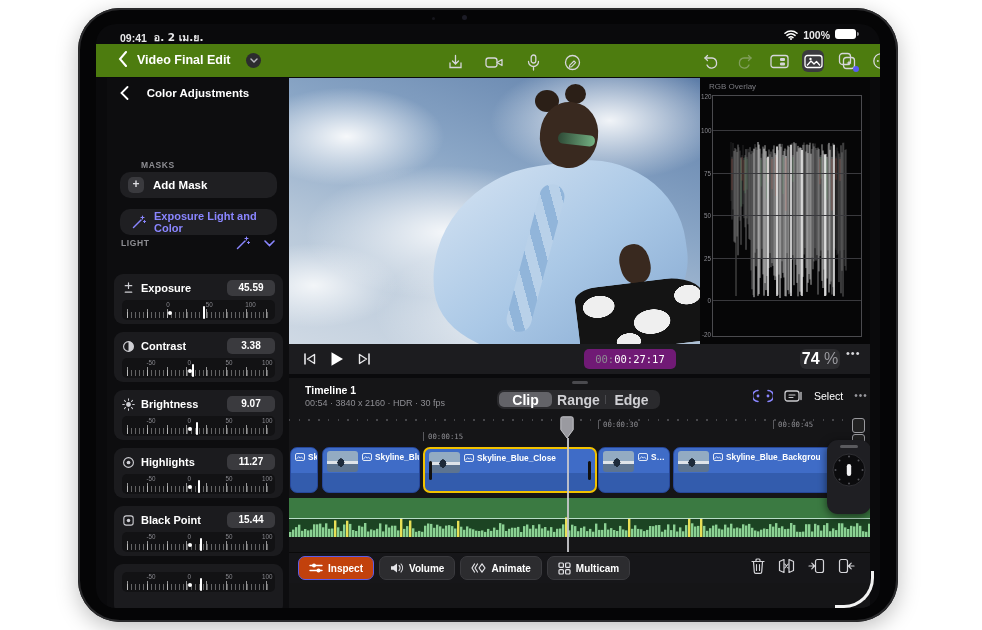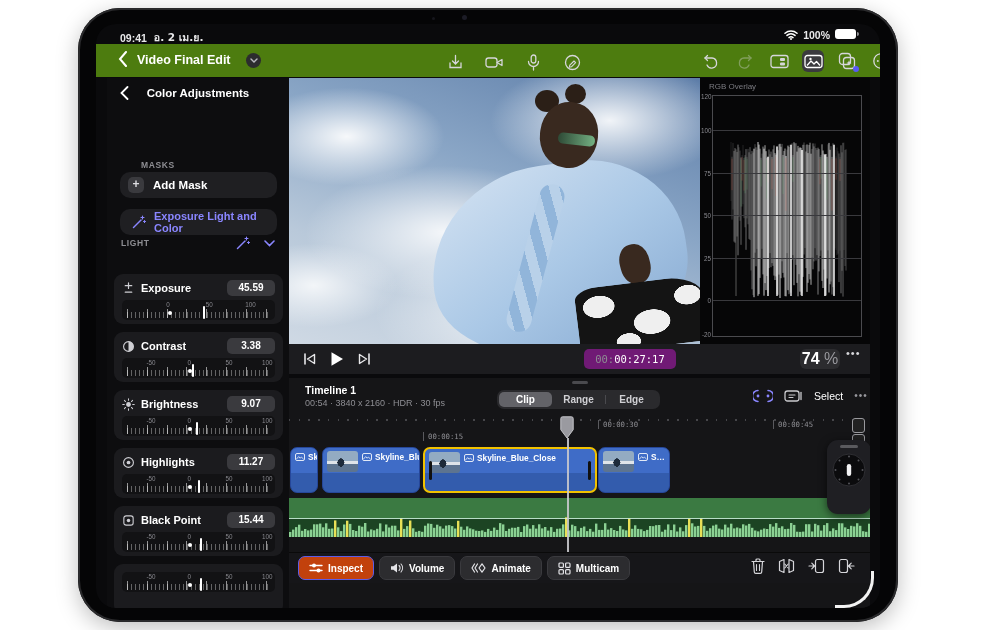--- a/index.html
+++ b/index.html
@@ -101,21 +101,21 @@
   .zoom-pill{position:absolute;left:511px;top:5px;width:40px;height:20px;background:#2c2c2f;border-radius:6px;
     text-align:center;line-height:20px;font-size:16px;color:#fff;font-weight:bold;}
   .zoom-pill .pct{color:#98989d;font-weight:normal;}
   .tr-more{position:absolute;left:557px;top:3px;color:#d6d6da;font-size:11px;letter-spacing:1px;}
   
   .timeline{position:absolute;left:193px;top:354px;width:581px;height:230px;background:#151517;overflow:hidden;}
   .tl-handle{position:absolute;left:283px;top:3px;width:16px;height:3px;border-radius:2px;background:#4a4a4e;}
   .tl-title{position:absolute;left:16px;top:6px;color:#fff;font-size:10.5px;font-weight:bold;}
   .tl-meta{position:absolute;left:16px;top:20px;color:#8e8e93;font-size:9px;}
   .seg{position:absolute;left:208px;top:12px;width:163px;height:19px;background:#2a2a2d;border-radius:7px;display:flex;padding:2px;box-sizing:border-box;}
-  .seg-item{flex:1;display:flex;align-items:center;justify-content:center;color:#d0d0d4;font-size:10px;font-weight:bold;border-radius:5px;position:relative;}
+  .seg-item{flex:1;display:flex;align-items:center;justify-content:center;color:#d0d0d4;font-size:14px;font-weight:bold;border-radius:5px;position:relative;}
   .seg-item.on{background:#636368;color:#fff;}
   .seg-item:not(.on)+.seg-item:not(.on):before{content:"";position:absolute;left:0;top:3px;bottom:3px;width:1px;background:#4a4a4e;}
   .tl-right{position:absolute;left:464px;top:10px;display:flex;gap:11px;align-items:center;}
   .select-lbl{color:#fff;font-size:10.5px;}
   .sel-more{color:#98989d;font-size:10px;letter-spacing:1px;}
   .tl-ruler{position:absolute;left:0;top:38px;width:581px;height:26px;}
   .ruler-dots{position:absolute;left:0;top:3px;width:100%;height:2px;
      background:repeating-linear-gradient(90deg,#46464a 0 1.5px,transparent 1.5px 9.7px);}
   .rlabel{position:absolute;top:4px;color:#8e8e93;font-size:7.3px;font-family:"DejaVu Sans Mono",monospace;padding-left:4px;border-left:1px solid #5a5a5e;height:9px;line-height:9px;}
   .clips-row{position:absolute;left:0;top:69px;width:581px;height:47px;}
@@ -736,20 +736,33 @@
                   <svg width="10" height="8" viewBox="0 0 10 8" style="opacity:.85">
                     <rect x=".5" y=".5" width="9" height="7" rx="1.5" stroke="#fff" fill="none" stroke-width="1"></rect>
                     <path d="M1.5 6 3.7 3.6 5.2 5.2 6.3 4l2.2 2" stroke="#fff" stroke-width=".9" fill="none"></path>
                   </svg>
                   <span class="nm">S…</span>
                 </span>
     </div>
 
   </div>
 
+  <div class="clip" style="left: 384px; width: 197px;">
+    <div class="inner">
+      <span class="thumb"></span>
+      <span class="cname">
+                  <svg width="10" height="8" viewBox="0 0 10 8" style="opacity:.85">
+                    <rect x=".5" y=".5" width="9" height="7" rx="1.5" stroke="#fff" fill="none" stroke-width="1"></rect>
+                    <path d="M1.5 6 3.7 3.6 5.2 5.2 6.3 4l2.2 2" stroke="#fff" stroke-width=".9" fill="none"></path>
+                  </svg>
+                  <span class="nm">Skyline_Blue_Backgrou</span>
+                </span>
+    </div>
+
+  </div>
 </div>
       <div class="audio">
         <div class="low"></div>
         <svg id="awave" width="581" height="22" viewBox="0 0 581 22" style="position:absolute;left:0;bottom:0">
               <rect x="0" y="17.0" width="2.4" height="5.0" fill="#8bd193"></rect>
               <rect x="3" y="14.6" width="2.4" height="7.4" fill="#8bd193"></rect>
               <rect x="6" y="12.1" width="2.4" height="9.9" fill="#8bd193"></rect>
               <rect x="9" y="9.7" width="2.4" height="12.3" fill="#8bd193"></rect>
               <rect x="12" y="15.8" width="2.4" height="6.2" fill="#8bd193"></rect>
               <rect x="15" y="14.0" width="2.4" height="8.0" fill="#8bd193"></rect>

